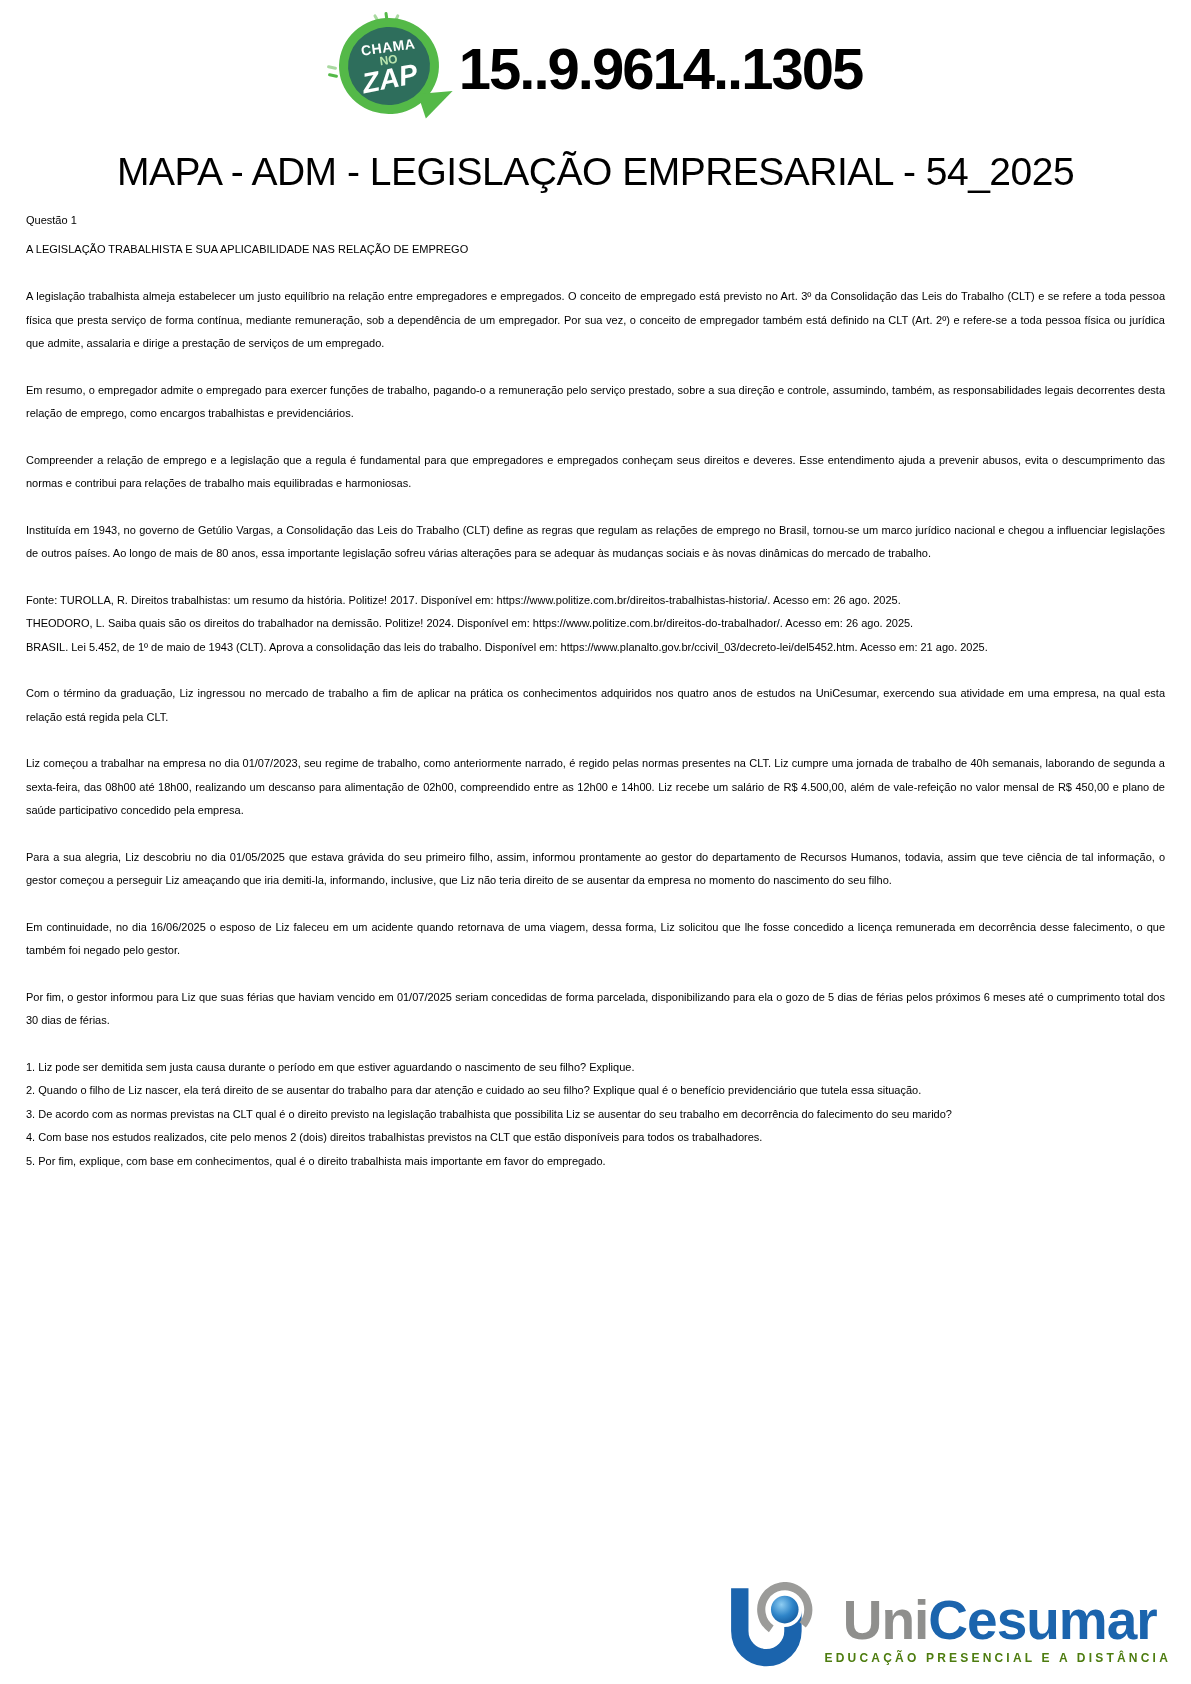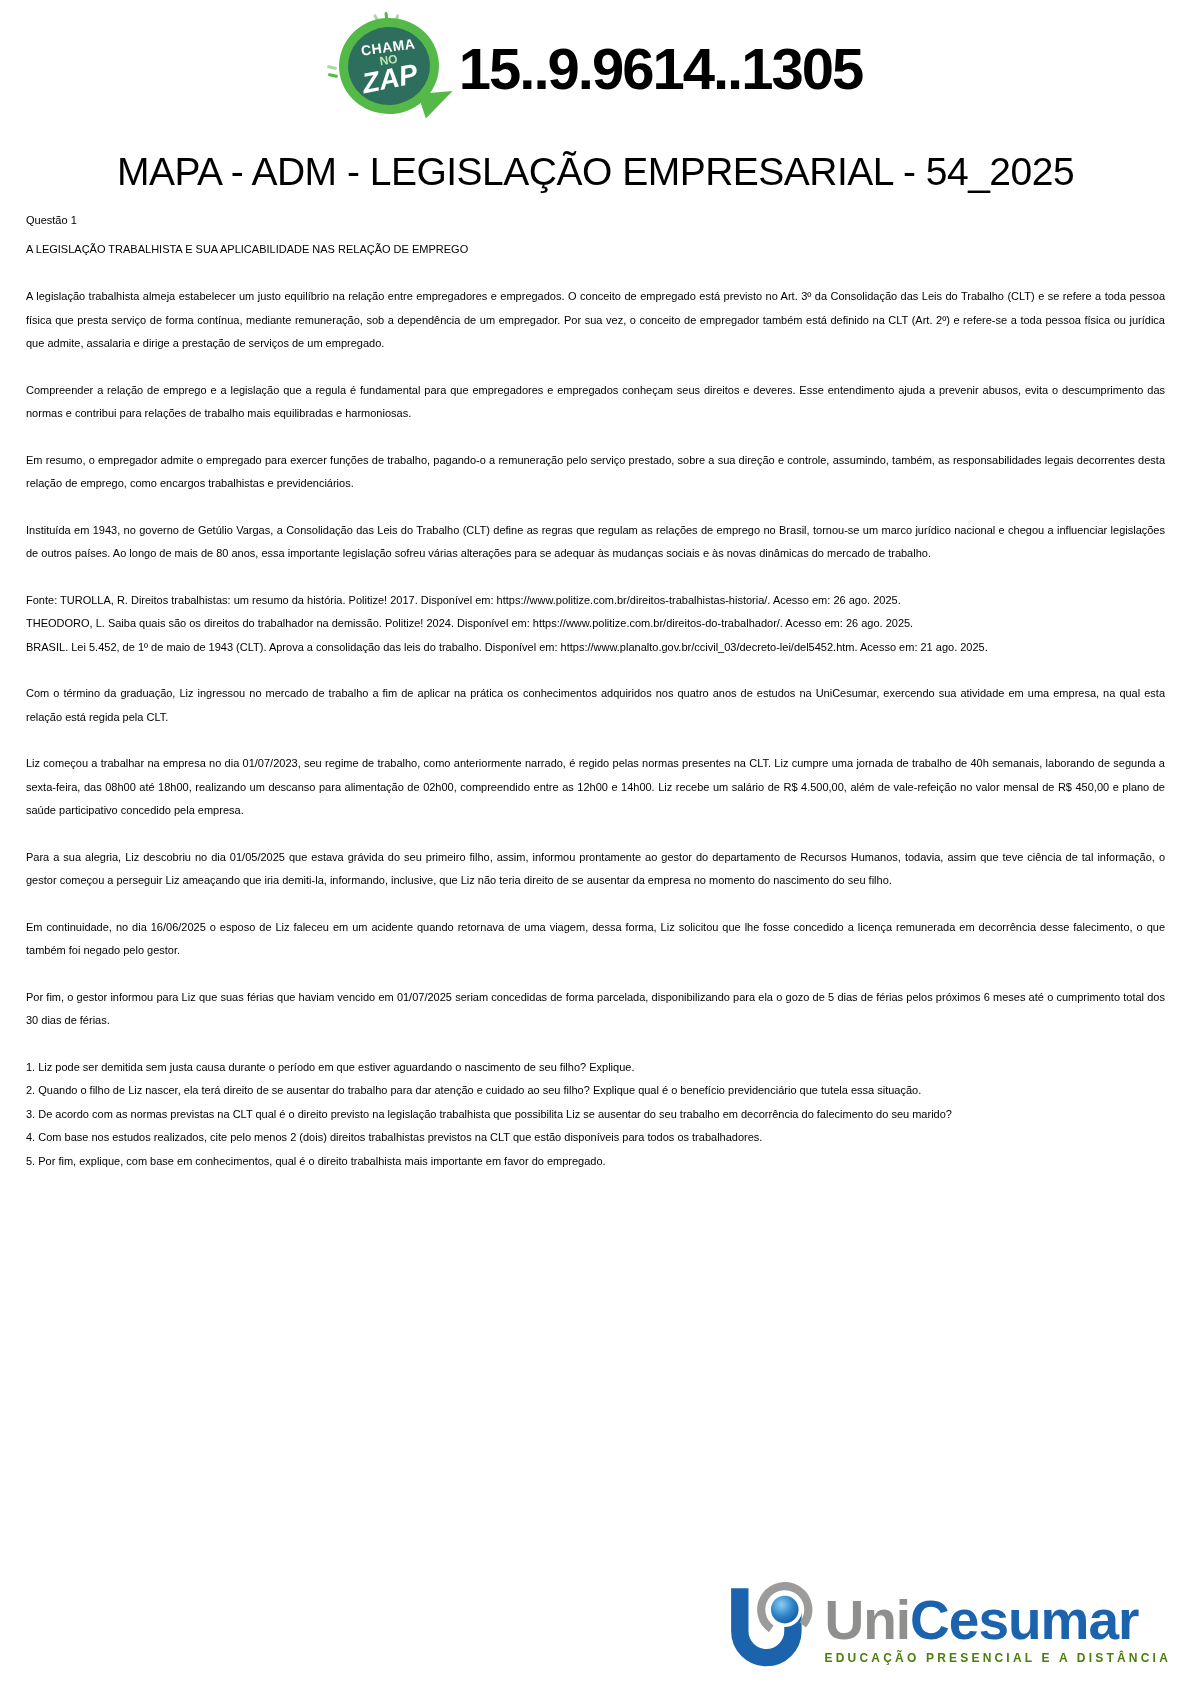--- a/index.html
+++ b/index.html
@@ -44,21 +44,21 @@
   .doc{font-size:11px;line-height:23.5px;text-align:justify;}
   .doc .q-label{margin-bottom:5px;text-align:left;}
   .doc .q-heading{margin-bottom:24px;text-align:left;}
   .doc p{margin:0 0 23px;}
   .doc .refs{margin-bottom:23px;}
   .doc .items{margin:0;}
 
   
   .uni{position:absolute;right:16px;bottom:10px;display:flex;align-items:center;gap:4px;}
   .uni-icon{flex:0 0 auto;}
-  .uni-text{display:flex;flex-direction:column;align-items:flex-start;}
+  .uni-text{display:flex;flex-direction:column;align-items:center;}
   .uni-word{font-size:55px;line-height:56px;font-weight:bold;letter-spacing:-1px;white-space:nowrap;}
   .uni-gray{color:#8f8f8d;}
   .uni-blue{color:#1b64ad;}
   .uni-tag{font-size:12px;font-weight:bold;letter-spacing:3.2px;color:#4d7c0f;margin-top:3px;padding-right:4px;white-space:nowrap;}
 </style>
 </head>
 <body>
 
 <div class="page">
 
@@ -79,22 +79,22 @@
     <div class="phone">15..9.9614..1305</div>
   </header>
 
   <h1 class="title">MAPA - ADM - LEGISLAÇÃO EMPRESARIAL - 54_2025</h1>
 
   <main class="doc">
     <div class="q-label">Questão 1</div>
     <div class="q-heading">A LEGISLAÇÃO TRABALHISTA E SUA APLICABILIDADE NAS RELAÇÃO DE EMPREGO</div>
 
     <p>A legislação trabalhista almeja estabelecer um justo equilíbrio na relação entre empregadores e empregados. O conceito de empregado está previsto no Art. 3º da Consolidação das Leis do Trabalho (CLT) e se refere a toda pessoa física que presta serviço de forma contínua, mediante remuneração, sob a dependência de um empregador. Por sua vez, o conceito de empregador também está definido na CLT (Art. 2º) e refere-se a toda pessoa física ou jurídica que admite, assalaria e dirige a prestação de serviços de um empregado.</p>
+    <p>Em resumo, o empregador admite o empregado para exercer funções de trabalho, pagando-o a remuneração pelo serviço prestado, sobre a sua direção e controle, assumindo, também, as responsabilidades legais decorrentes desta relação de emprego, como encargos trabalhistas e previdenciários.</p>
     <p>Compreender a relação de emprego e a legislação que a regula é fundamental para que empregadores e empregados conheçam seus direitos e deveres. Esse entendimento ajuda a prevenir abusos, evita o descumprimento das normas e contribui para relações de trabalho mais equilibradas e harmoniosas.</p>
-    <p>Em resumo, o empregador admite o empregado para exercer funções de trabalho, pagando-o a remuneração pelo serviço prestado, sobre a sua direção e controle, assumindo, também, as responsabilidades legais decorrentes desta relação de emprego, como encargos trabalhistas e previdenciários.</p>
     <p>Instituída em 1943, no governo de Getúlio Vargas, a Consolidação das Leis do Trabalho (CLT) define as regras que regulam as relações de emprego no Brasil, tornou-se um marco jurídico nacional e chegou a influenciar legislações de outros países. Ao longo de mais de 80 anos, essa importante legislação sofreu várias alterações para se adequar às mudanças sociais e às novas dinâmicas do mercado de trabalho.</p>
 
     <div class="refs">
       <div class="ref">Fonte: TUROLLA, R. Direitos trabalhistas: um resumo da história. Politize! 2017. Disponível em: https://www.politize.com.br/direitos-trabalhistas-historia/. Acesso em: 26 ago. 2025.</div>
       <div class="ref">THEODORO, L. Saiba quais são os direitos do trabalhador na demissão. Politize! 2024. Disponível em: https://www.politize.com.br/direitos-do-trabalhador/. Acesso em: 26 ago. 2025.</div>
       <div class="ref">BRASIL. Lei 5.452, de 1º de maio de 1943 (CLT). Aprova a consolidação das leis do trabalho. Disponível em: https://www.planalto.gov.br/ccivil_03/decreto-lei/del5452.htm. Acesso em: 21 ago. 2025.</div>
     </div>
 
     <p>Com o término da graduação, Liz ingressou no mercado de trabalho a fim de aplicar na prática os conhecimentos adquiridos nos quatro anos de estudos na UniCesumar, exercendo sua atividade em uma empresa, na qual esta relação está regida pela CLT.</p>
     <p>Liz começou a trabalhar na empresa no dia 01/07/2023, seu regime de trabalho, como anteriormente narrado, é regido pelas normas presentes na CLT. Liz cumpre uma jornada de trabalho de 40h semanais, laborando de segunda a sexta-feira, das 08h00 até 18h00, realizando um descanso para alimentação de 02h00, compreendido entre as 12h00 e 14h00. Liz recebe um salário de R$ 4.500,00, além de vale-refeição no valor mensal de R$ 450,00 e plano de saúde participativo concedido pela empresa.</p>

